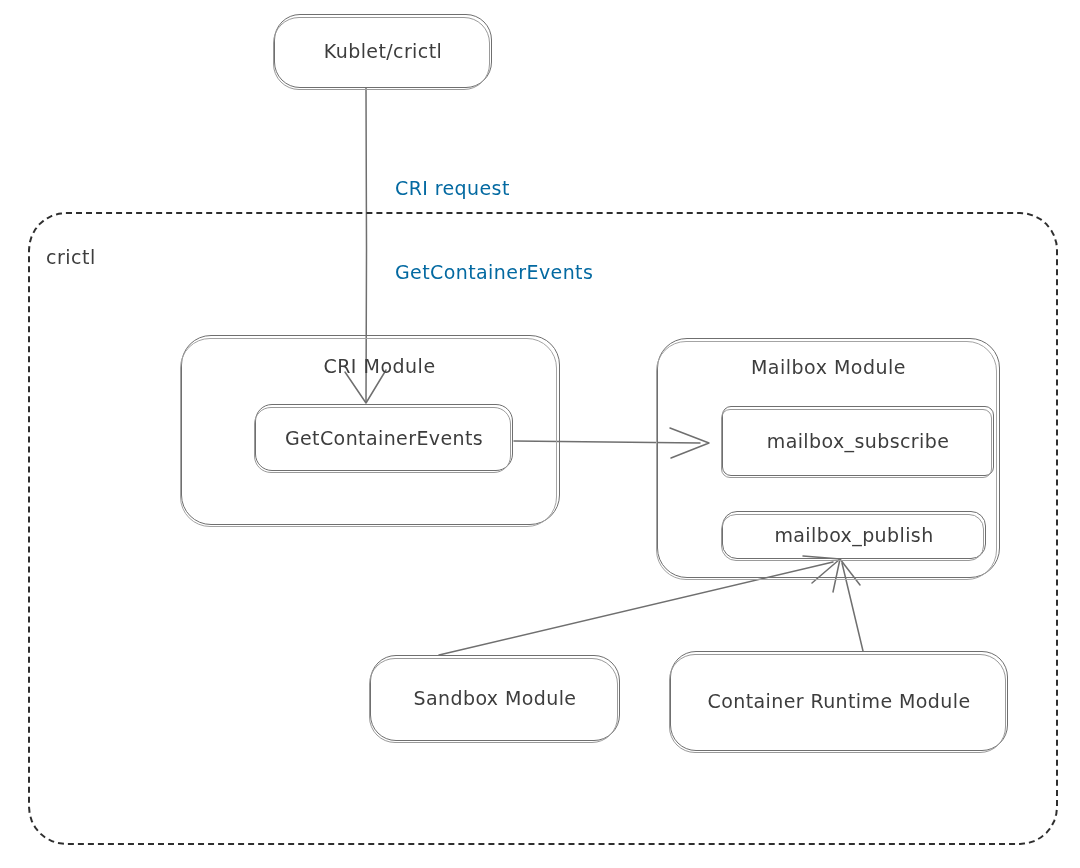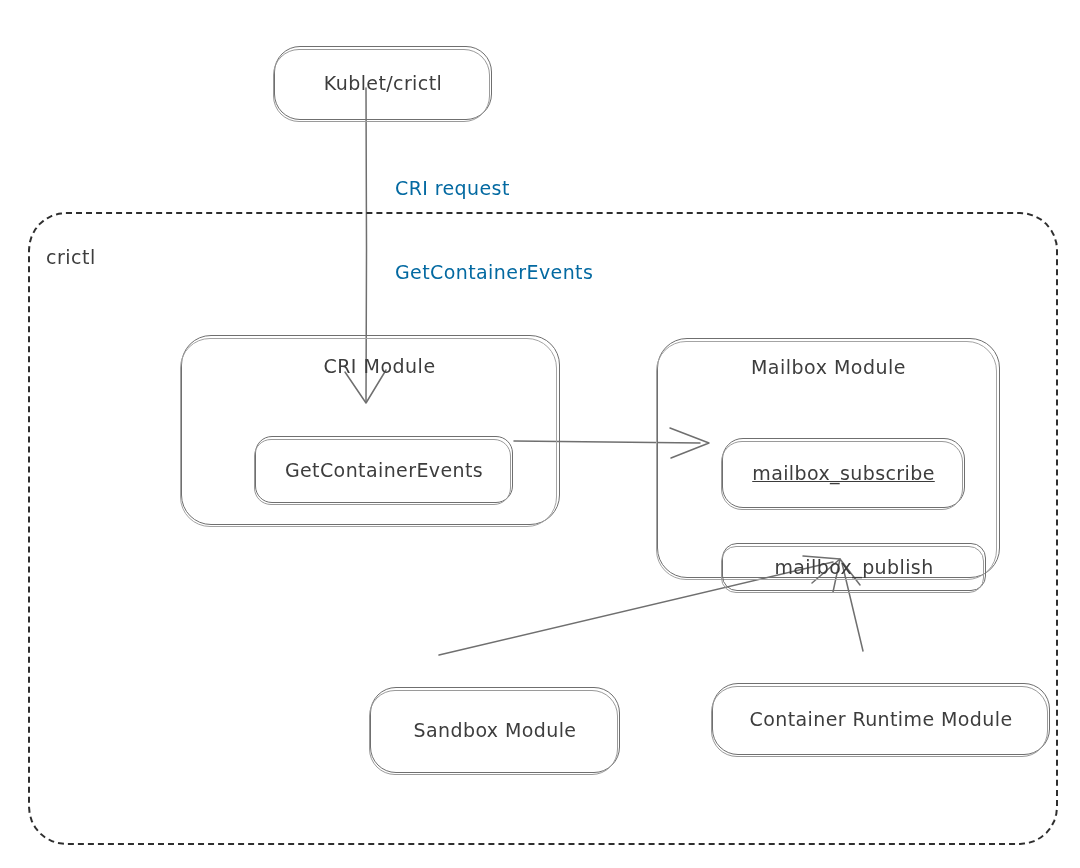--- a/index.html
+++ b/index.html
@@ -29,21 +29,20 @@
   .node {
     position: absolute;
     box-sizing: border-box;
     border: 1.6px solid #6f6f6f;
     border-radius: 26px;
     background: transparent;
     display: flex;
     align-items: center;
     justify-content: center;
     color: #3b3b3b;
-    margin-top: 32px;
   }
   .node-label {
     font-family: "DejaVu Sans", sans-serif;
     font-size: 19px;
     letter-spacing: 0.4px;
     color: #3d3d3d;
     white-space: nowrap;
   }
   
   .node::after {
@@ -153,29 +152,29 @@
   <div class="group" style="left:181px; top:335px; width:379px; height:190px;"></div>
   <div class="group-title" style="left:190px; top:355px; width:379px;">CRI Module</div>
 
   <div class="node" style="left:255px; top:404px; width:258px; height:67px; border-radius:17px;">
     <span class="node-label">GetContainerEvents</span>
   </div>
 
   <div class="group" style="left:657px; top:338px; width:343px; height:240px;"></div>
   <div class="group-title" style="left:657px; top:356px; width:343px;">Mailbox Module</div>
 
-  <div class="node" style="left:722px; top:406px; width:243px; height:70px; border-radius:21px;text-decoration:underline;">
+  <div class="node" style="left:722px; top:406px; width:272px; height:70px; border-radius:9px;">
     <span class="node-label">mailbox_subscribe</span>
   </div>
 
   <div class="node" style="left:722px; top:511px; width:264px; height:48px; border-radius:15px;">
     <span class="node-label">mailbox_publish</span>
   </div>
 
   <div class="node" style="left:370px; top:655px; width:250px; height:86px;">
     <span class="node-label">Sandbox Module</span>
   </div>
 
-  <div class="node" style="left:712px; top:651px; width:338px; height:72px;">
+  <div class="node" style="left:670px; top:651px; width:338px; height:100px;">
     <span class="node-label">Container Runtime Module</span>
   </div>
 
 </div>
 
 </body></html>

